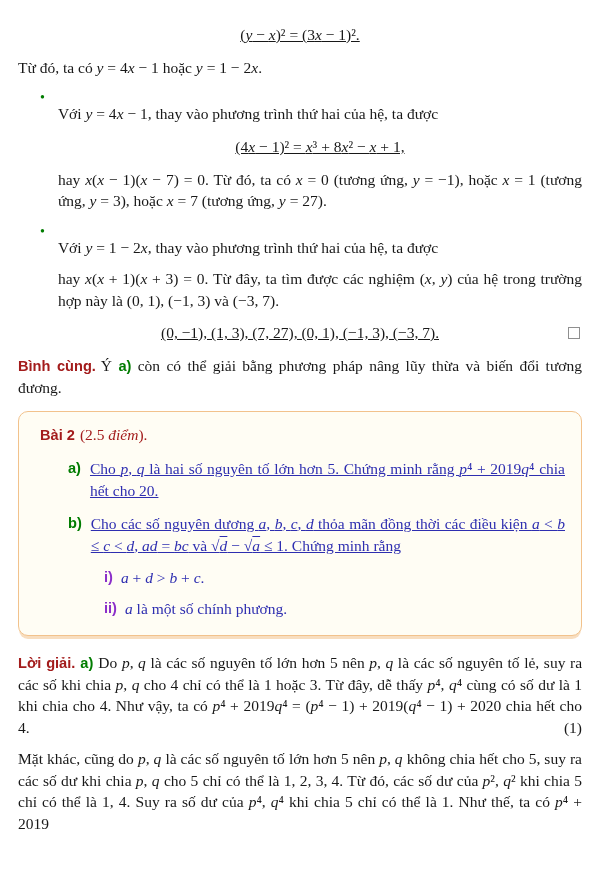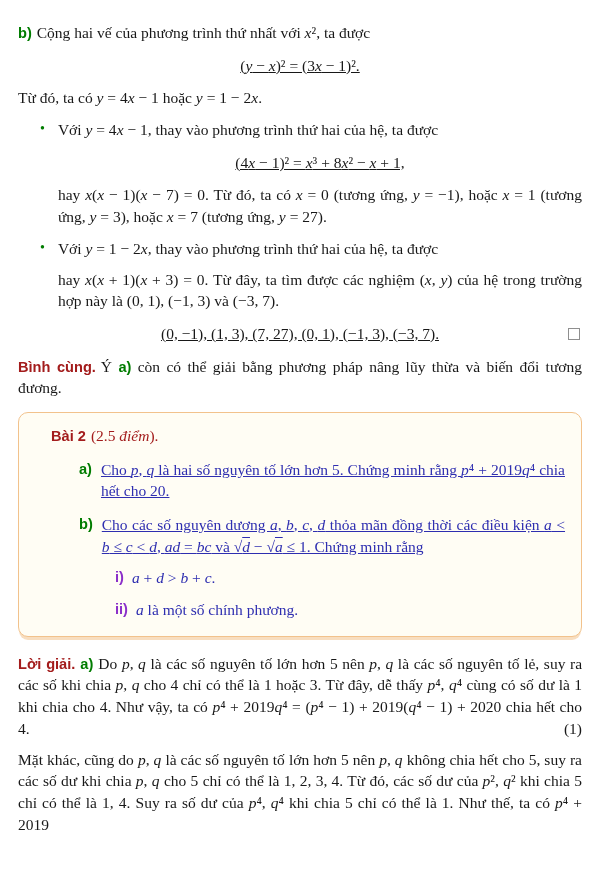--- a/index.html
+++ b/index.html
@@ -21,52 +21,49 @@
   }
   .lg{color:var(--label-green,#007c00);}
   .lr{color:var(--heading-red,#a31c1c);}
   .lp{color:var(--sub-label-purple,#8b2fc9);}
   .plabel{margin-right:5px;}
   .eq{text-align:center;margin:11px 0;text-decoration:underline;}
   .eqnum{position:absolute;right:0;bottom:0;}
   .bullet-item{display:flex;gap:13px;margin:10px 0 10px 22px;}
   .bullet{color:var(--label-green,#007c00);flex:none;font-size:14px;}
   .bi-content{flex:1;min-width:0;}
-  .bi-content .para:first-child{margin-top:0;}
+  .bi-content .para:first-child{margin-top:15px;}
   .bi-content .para:last-child{margin-bottom:0;}
   .qed{
     display:inline-block;width:10px;height:10px;
     border:1.3px solid #8f8f8f;background:#fff;
     position:absolute;right:2px;top:50%;transform:translateY(-50%);
   }
   .box{
     border:1.6px solid var(--box-border,#f2c28c);
     border-radius:10px;
     background:var(--box-background,#fffdf4);
-    padding:9px 16px 15px 32px;
+    padding:9px 16px 15px 21px;
     margin:13px 0 16px 0;
     box-shadow:0 4px 0 -1px rgba(242,194,140,0.55);
   }
   .box-title{margin:3px 0 0 0;}
   .box-title .lbl{margin-right:5px;}
   .pts{color:var(--heading-red,#a31c1c);}
   .box-item{display:flex;gap:9px;margin:12px 0 0 28px;color:var(--problem-text-blue,#2e2eb0);}
   .box-item .lbl{flex:none;}
   .box-item > div{flex:1;min-width:0;text-decoration:underline;}
   .box-sub{display:flex;gap:8px;margin:10px 0 0 64px;color:var(--problem-text-blue,#2e2eb0);}
   .box-sub .lbl{flex:none;}
 </style>
 </head>
 <body>
 
 <div class="page">
 
-  <div class="para jt">
-    <span class="lbl lg plabel">b)</span><span><span>Cộng hai vế của phương trình thứ nhất với </span><span class="m">x</span><span>², ta được</span></span>
-  </div>
 
   <div class="eq"><span>(</span><span class="m">y</span><span> − </span><span class="m">x</span><span>)² = (3</span><span class="m">x</span><span> − 1)².</span></div>
 
   <div class="para jt"><span>Từ đó, ta có </span><span class="m">y</span><span> = 4</span><span class="m">x</span><span> − 1 hoặc </span><span class="m">y</span><span> = 1 − 2</span><span class="m">x</span><span>.</span></div>
 
   <div class="bullet-item">
     <span class="bullet">•</span>
     <div class="bi-content">
       <div class="para jt"><span>Với </span><span class="m">y</span><span> = 4</span><span class="m">x</span><span> − 1, thay vào phương trình thứ hai của hệ, ta được</span></div>
       <div class="eq"><span>(4</span><span class="m">x</span><span> − 1)² = </span><span class="m">x</span><span>³ + 8</span><span class="m">x</span><span>² − </span><span class="m">x</span><span> + 1,</span></div>

